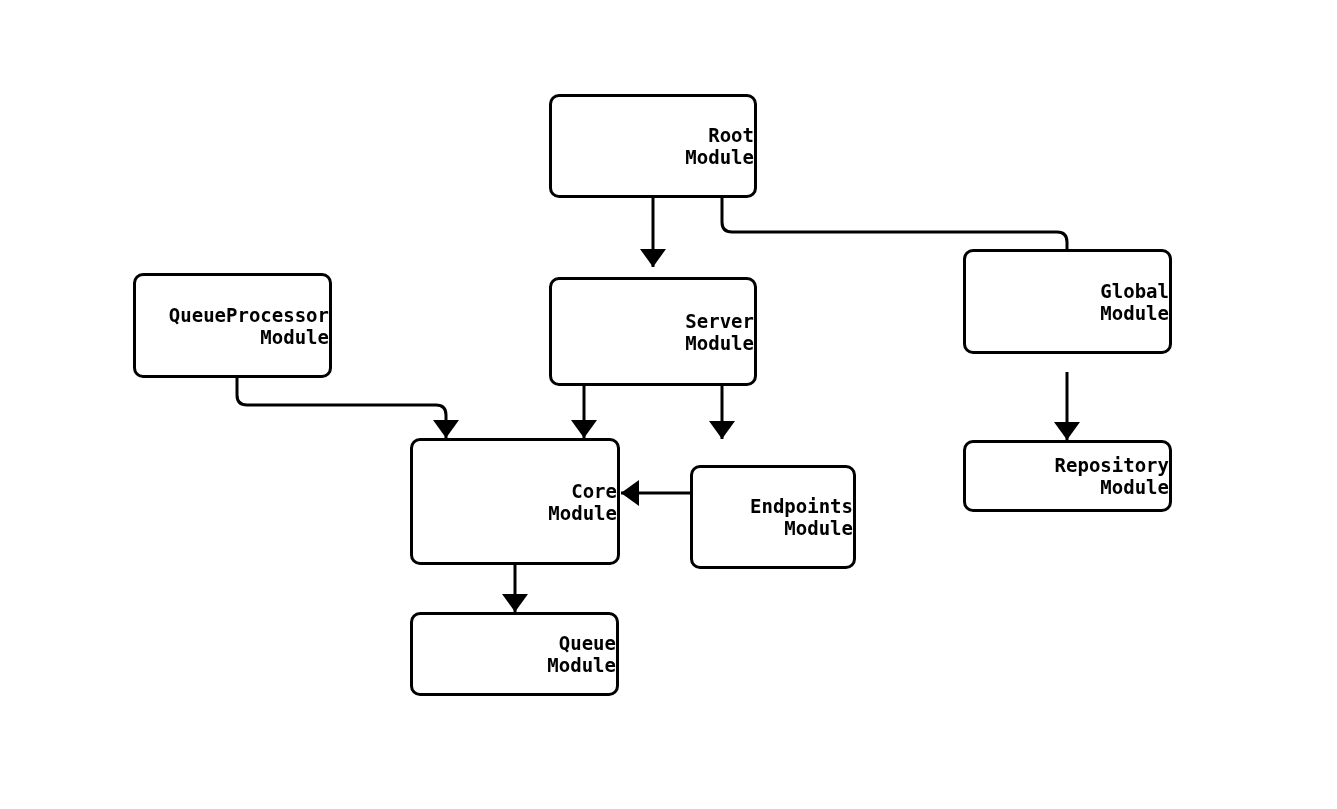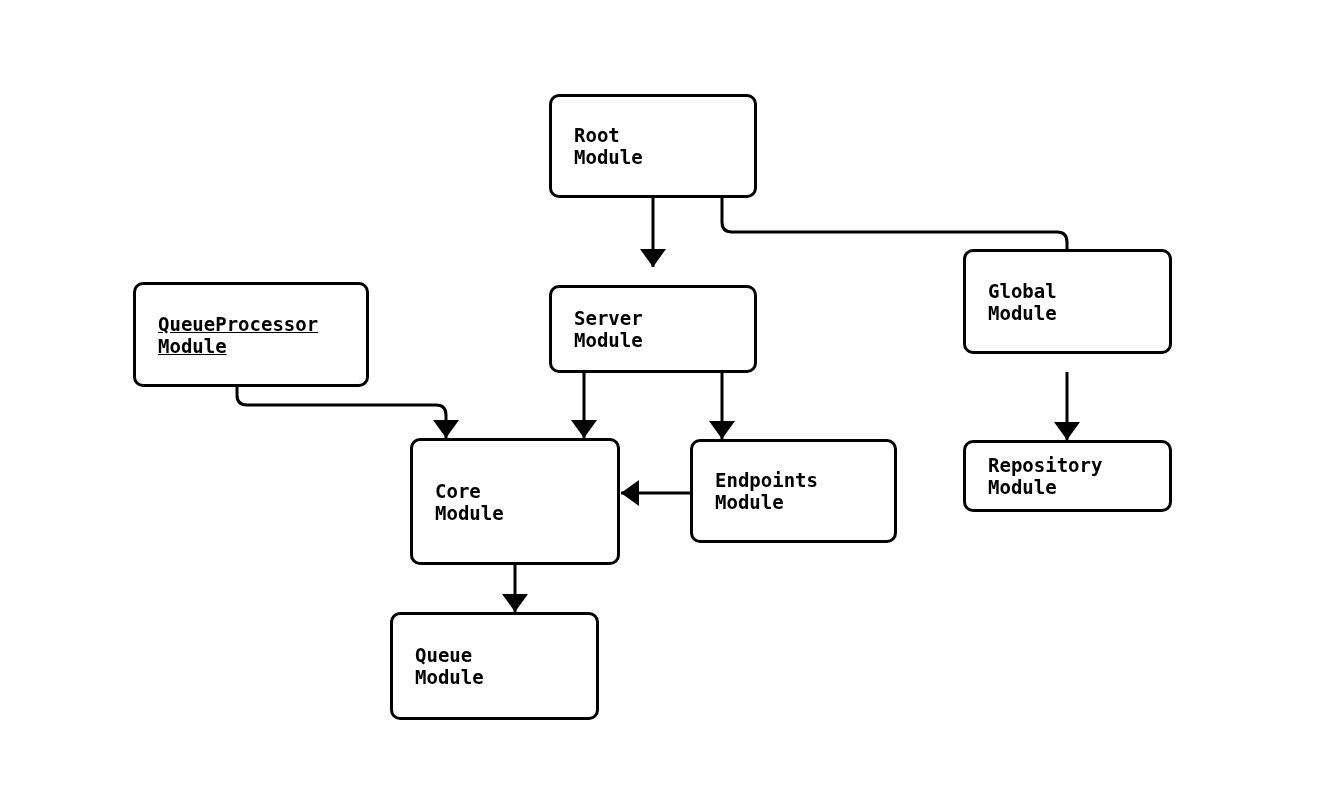--- a/index.html
+++ b/index.html
@@ -20,21 +20,21 @@
   }
   #arrow path{fill:var(--line);}
   .node{
     position:absolute;
     box-sizing:border-box;
     background:var(--node-fill);
     border:3px solid var(--node-border);
     border-radius:10px;
     display:flex;
     flex-direction:column;
-    align-items:flex-start;
+    align-items:flex-end;
     justify-content:center;
     text-align:center;
     font-family:"DejaVu Sans Mono", monospace;
     font-weight:bold;
     font-size:19px;
     line-height:22px;
     color:var(--text);
     padding-left:22px;
   }
 </style>
@@ -57,42 +57,42 @@
         <path d="M690,493 L621,493" class="edge" marker-end="url(#arrow)"></path>
         <path d="M1067,372 L1067,440" class="edge" marker-end="url(#arrow)"></path>
         <path d="M515,543 L515,612" class="edge" marker-end="url(#arrow)"></path>
       </g>
   </svg>
   <div id="nodes">
       <div class="node" style="left: 549px; top: 94px; width: 208px; height: 104px;">
         <span>Root</span>
         <span>Module</span>
       </div>
-      <div class="node" style="left: 133px; top: 282px; width: 236px; height: 105px; text-decoration: underline;">
+      <div class="node" style="left: 133px; top: 273px; width: 199px; height: 105px;">
         <span>QueueProcessor</span>
         <span>Module</span>
       </div>
-      <div class="node" style="left: 549px; top: 285px; width: 208px; height: 88px;">
+      <div class="node" style="left: 549px; top: 277px; width: 208px; height: 109px;">
         <span>Server</span>
         <span>Module</span>
       </div>
       <div class="node" style="left: 963px; top: 249px; width: 209px; height: 105px;">
         <span>Global</span>
         <span>Module</span>
       </div>
       <div class="node" style="left: 410px; top: 438px; width: 210px; height: 127px;">
         <span>Core</span>
         <span>Module</span>
       </div>
-      <div class="node" style="left: 690px; top: 439px; width: 207px; height: 104px;">
+      <div class="node" style="left: 690px; top: 465px; width: 166px; height: 104px;">
         <span>Endpoints</span>
         <span>Module</span>
       </div>
       <div class="node" style="left: 963px; top: 440px; width: 209px; height: 72px;">
         <span>Repository</span>
         <span>Module</span>
       </div>
-      <div class="node" style="left: 390px; top: 612px; width: 209px; height: 108px;">
+      <div class="node" style="left: 410px; top: 612px; width: 209px; height: 84px;">
         <span>Queue</span>
         <span>Module</span>
       </div>
     </div>
 </div>
 
 </body></html>

